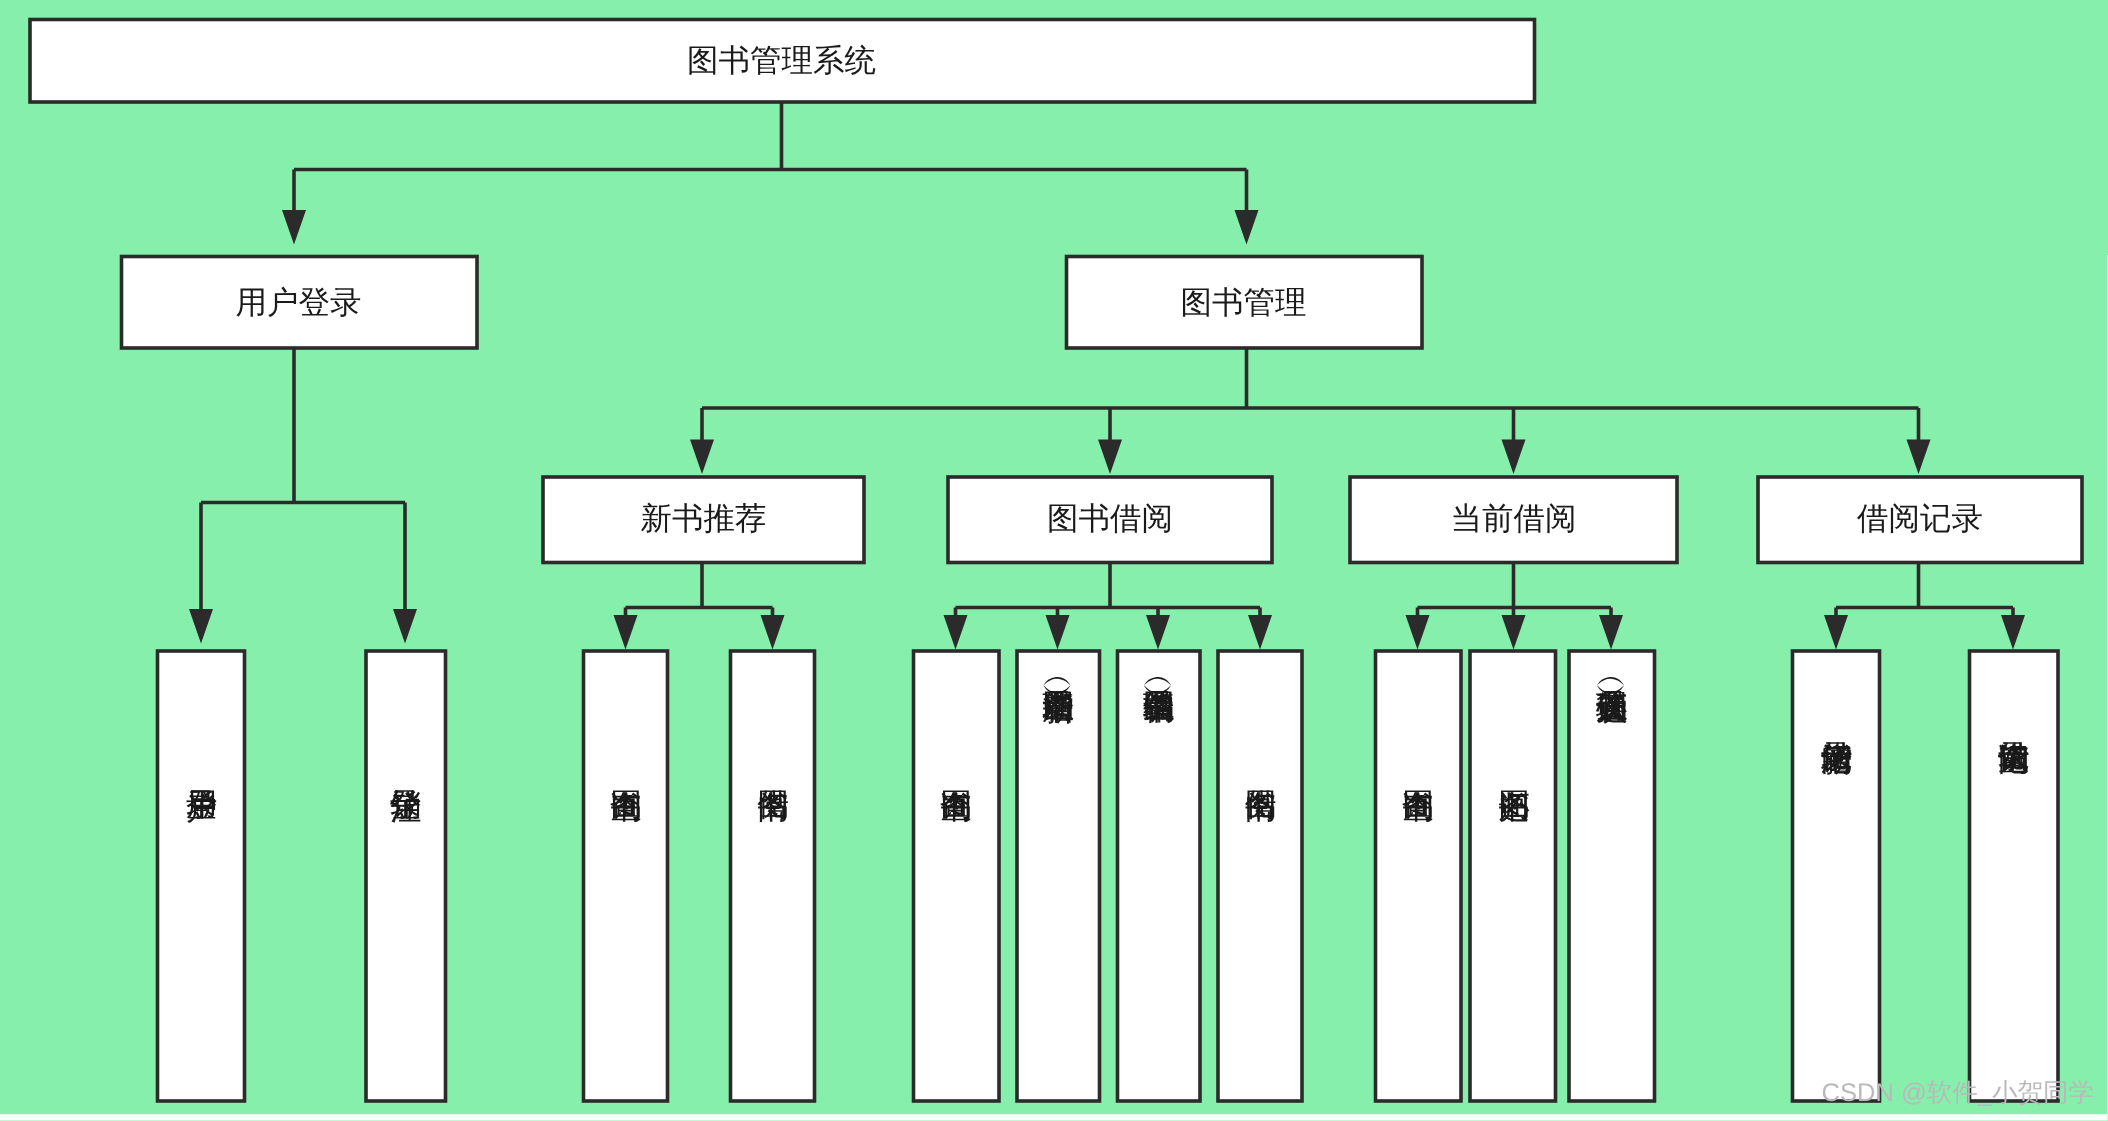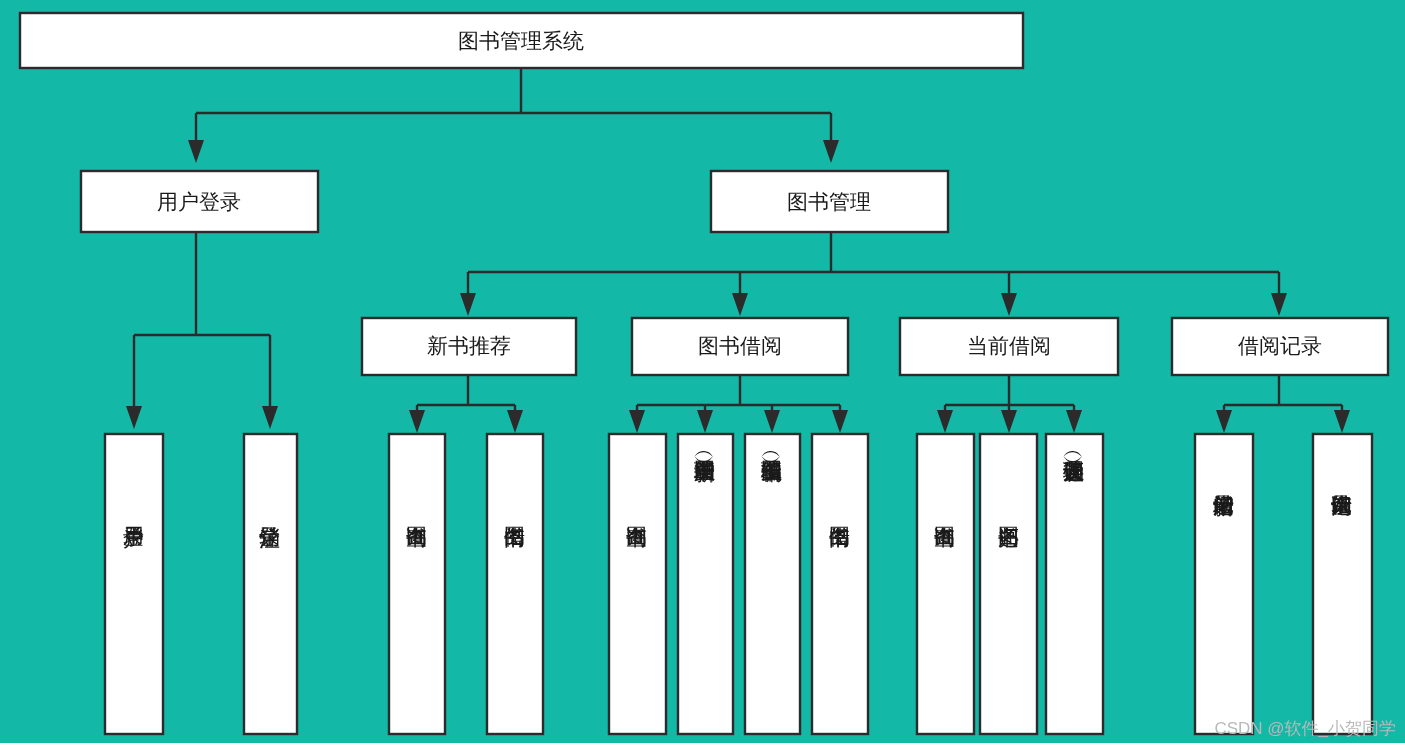--- a/index.html
+++ b/index.html
@@ -7,21 +7,21 @@
     padding: 0;
     background: #ffffff;
   }
   body {
     font-family: "Liberation Sans", "DejaVu Sans", sans-serif;
   }
   #diagram-root {
     position: relative;
     width: 1405px;
     height: 743px;
-    background: #14b8a6;
+    background: #86efac;
     overflow: hidden;
   }
   svg#flow-svg {
     position: absolute;
     top: 0;
     left: 0;
     width: 1405px;
     height: 747px;
   }
   .node-box {

